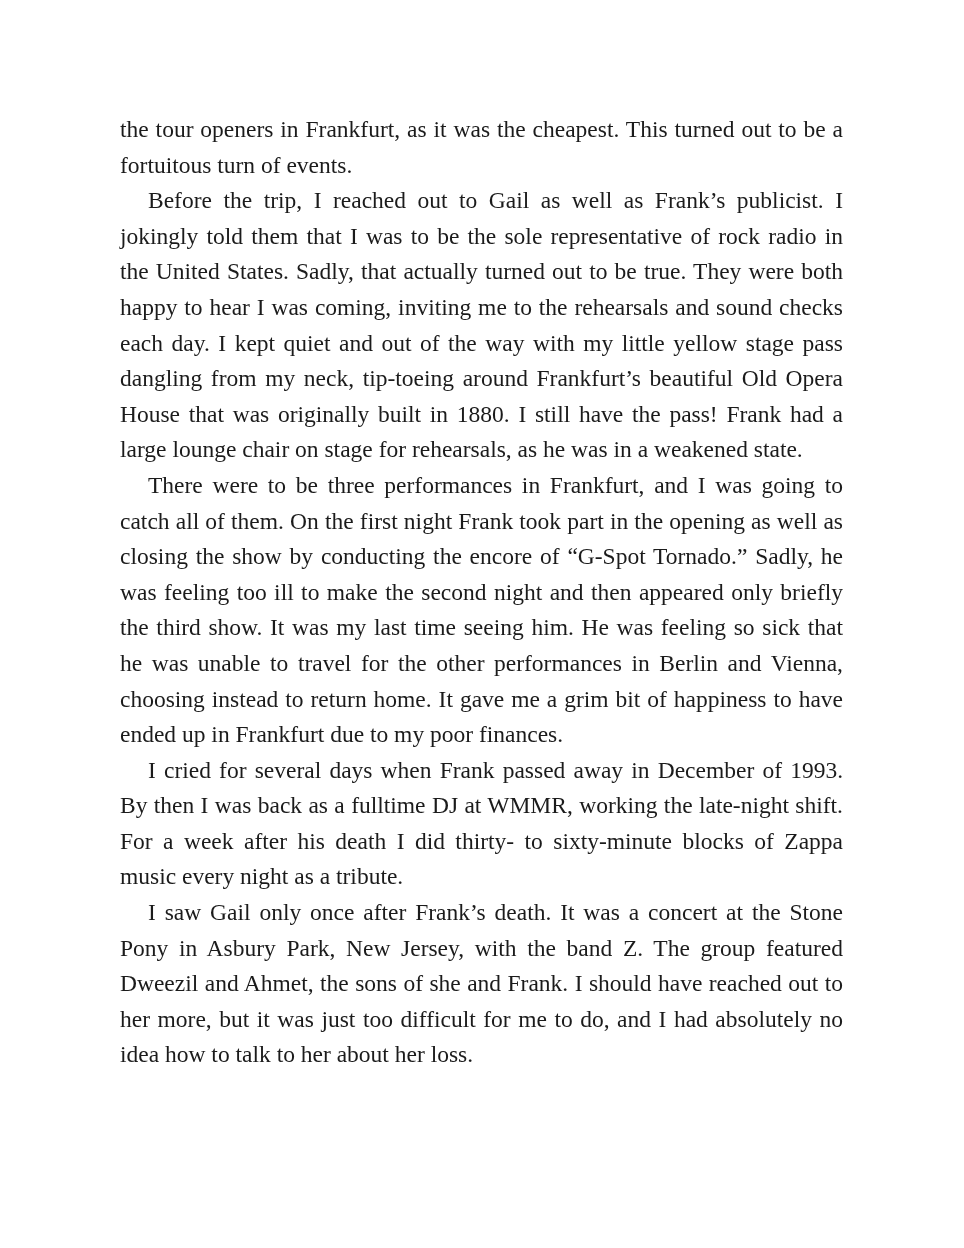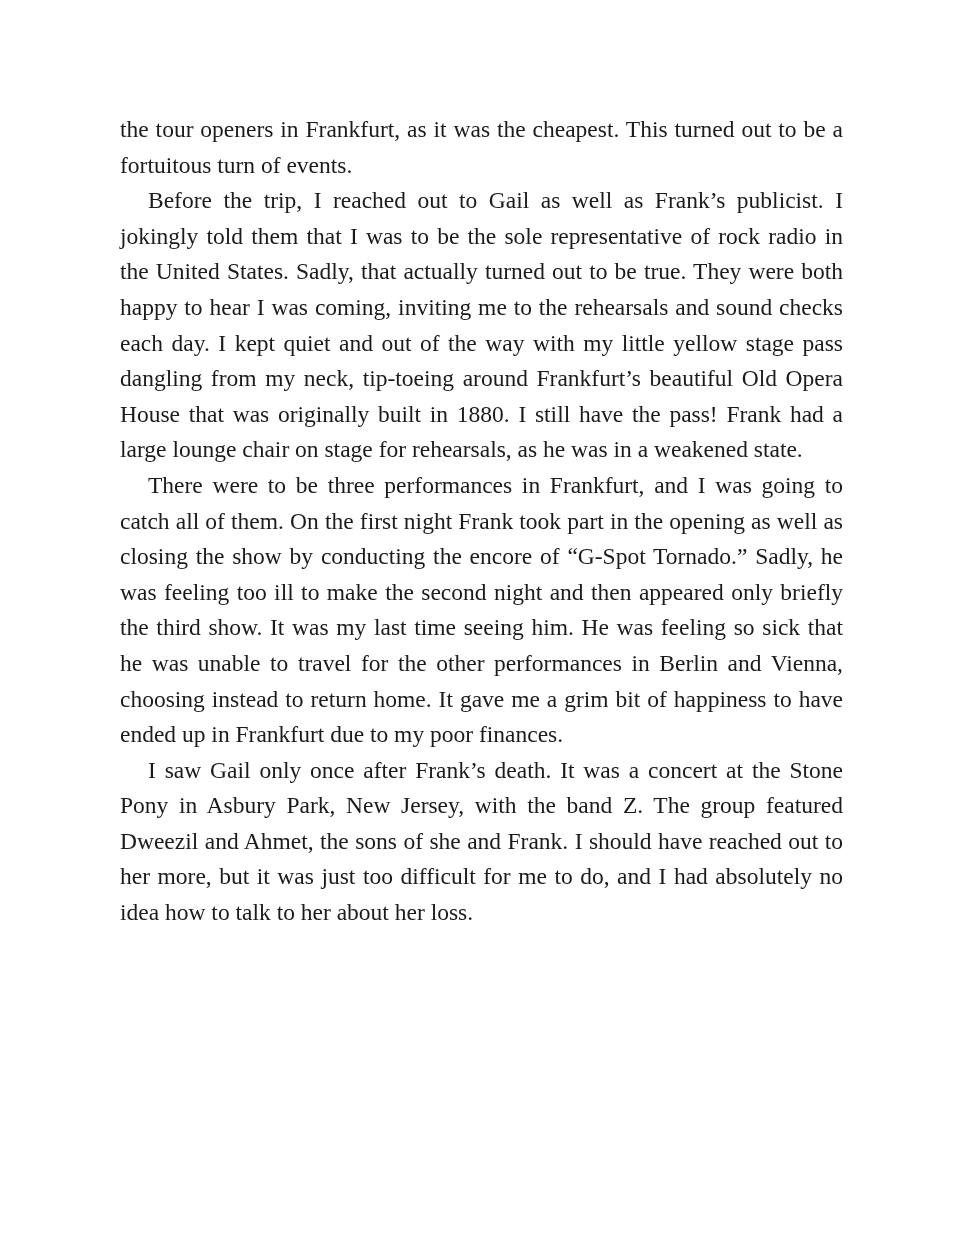--- a/index.html
+++ b/index.html
@@ -39,15 +39,16 @@
   }
 </style>
 </head>
 <body>
 
 <div class="page">
   <div class="text-block">
     <p class="para">the tour openers in Frankfurt, as it was the cheapest. This turned out to be a fortuitous turn of events.</p>
     <p class="para indent">Before the trip, I reached out to Gail as well as Frank’s publicist. I jokingly told them that I was to be the sole representative of rock radio in the United States. Sadly, that actually turned out to be true. They were both happy to hear I was coming, inviting me to the rehearsals and sound checks each day. I kept quiet and out of the way with my little yellow stage pass dangling from my neck, tip-toeing around Frankfurt’s beautiful Old Opera House that was originally built in 1880. I still have the pass! Frank had a large lounge chair on stage for rehearsals, as he was in a weakened state.</p>
     <p class="para indent">There were to be three performances in Frankfurt, and I was going to catch all of them. On the first night Frank took part in the opening as well as closing the show by conducting the encore of “G-Spot Tornado.” Sadly, he was feeling too ill to make the second night and then appeared only briefly the third show. It was my last time seeing him. He was feeling so sick that he was unable to travel for the other performances in Berlin and Vienna, choosing instead to return home. It gave me a grim bit of happiness to have ended up in Frankfurt due to my poor finances.</p>
+    <p class="para indent">I cried for several days when Frank passed away in December of 1993. By then I was back as a fulltime DJ at WMMR, working the late-night shift. For a week after his death I did thirty- to sixty-minute blocks of Zappa music every night as a tribute.</p>
     <p class="para indent">I saw Gail only once after Frank’s death. It was a concert at the Stone Pony in Asbury Park, New Jersey, with the band Z. The group featured Dweezil and Ahmet, the sons of she and Frank. I should have reached out to her more, but it was just too difficult for me to do, and I had absolutely no idea how to talk to her about her loss.</p>
   </div>
 </div>
 
 </body></html>

